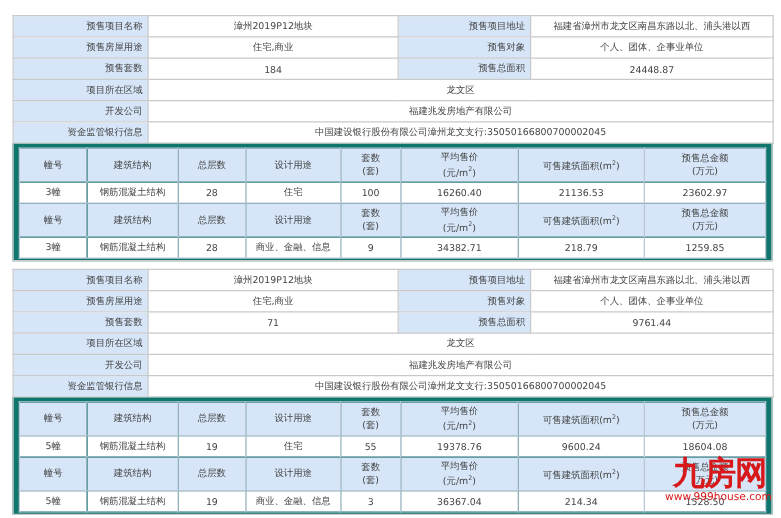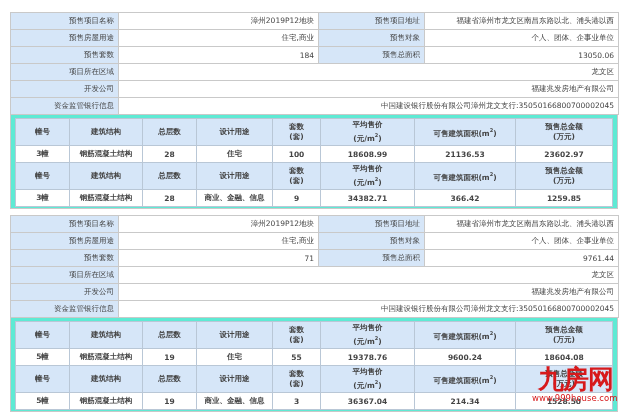--- a/index.html
+++ b/index.html
@@ -2,22 +2,22 @@
 <html><head>
 <meta charset="utf-8">
 <style>
   html, body { margin:0; padding:0; background:#ffffff; }
   body { width:625px; height:414px; position:relative; overflow:hidden;
          font-family:"DejaVu Sans", sans-serif; font-size:7.5px; color:#333; }
   .block { position:absolute; left:10px; width:608px; }
   table { border-collapse:collapse; width:100%; table-layout:fixed; }
   .info td { border:1px solid #c9c9c9; height:16px; padding:0 4px; white-space:nowrap; overflow:hidden; }
   .info td.lbl { background:#d6e6f8; text-align:right; color:#444; }
-  .info td.val { background:#fff; text-align:right; color:#444; }
-  .sub-wrap { background:#5eead4; border:1px solid #c9c9c9; border-top:none; padding:3px 4px 1px 4px;font-weight:bold; }
+  .info td.val { background:#fff; text-align:center; color:#444; }
+  .sub-wrap { background:#0f766e; border:1px solid #c9c9c9; border-top:none; padding:3px 4px 1px 4px; }
   .sub td { border:1px solid #b9c7d6; text-align:center; color:#444; white-space:nowrap; overflow:hidden; }
   .sub tr.hd td { background:#d6e6f8; height:24px; line-height:10px; }
   .sub tr.dr td { background:#fff; height:14px; }
   sup { font-size:5px; }
   .wm { position:absolute; left:538px; top:365px; width:90px; height:50px; }
   .wm .logo { color:#d7191b; font-size:26px; font-weight:bold; letter-spacing:-1px; line-height:28px; font-family:"DejaVu Serif", serif; }
   .wm .url { color:#d7191b; font-size:8.5px; line-height:10px; margin-left:-6px; }
 </style>
 </head>
 <body>
@@ -40,21 +40,21 @@
     <tr>
       <td class="lbl">预售房屋用途</td>
       <td class="val">住宅,商业</td>
       <td class="lbl">预售对象</td>
       <td class="val">个人、团体、企事业单位</td>
     </tr>
     <tr>
       <td class="lbl">预售套数</td>
       <td class="val">184</td>
       <td class="lbl">预售总面积</td>
-      <td class="val">13050.06</td>
+      <td class="val">24448.87</td>
     </tr>
     <tr>
       <td class="lbl">项目所在区域</td>
       <td class="val" colspan="3">龙文区</td>
     </tr>
     <tr>
       <td class="lbl">开发公司</td>
       <td class="val" colspan="3">福建兆发房地产有限公司</td>
     </tr>
     <tr>
@@ -85,42 +85,42 @@
         <td><span>平均售价</span><br><span>(元/m</span><sup>2</sup><span>)</span></td>
         <td><span>可售建筑面积(m</span><sup>2</sup><span>)</span></td>
         <td><span>预售总金额</span><br><span>(万元)</span></td>
       </tr>
       <tr class="dr">
         <td>3幢</td>
         <td>钢筋混凝土结构</td>
         <td>28</td>
         <td>住宅</td>
         <td>100</td>
-        <td>18608.99</td>
+        <td>16260.40</td>
         <td>21136.53</td>
         <td>23602.97</td>
       </tr>
       <tr class="hd">
         <td>幢号</td>
         <td>建筑结构</td>
         <td>总层数</td>
         <td>设计用途</td>
         <td><span>套数</span><br><span>(套)</span></td>
         <td><span>平均售价</span><br><span>(元/m</span><sup>2</sup><span>)</span></td>
         <td><span>可售建筑面积(m</span><sup>2</sup><span>)</span></td>
         <td><span>预售总金额</span><br><span>(万元)</span></td>
       </tr>
       <tr class="dr">
         <td>3幢</td>
         <td>钢筋混凝土结构</td>
         <td>28</td>
         <td>商业、金融、信息</td>
         <td>9</td>
         <td>34382.71</td>
-        <td>366.42</td>
+        <td>218.79</td>
         <td>1259.85</td>
       </tr>
     </tbody>
       </table>
   </div>
 </div>
 
 <div class="block" style="top:215px;">
   <table class="info">
     <colgroup>

